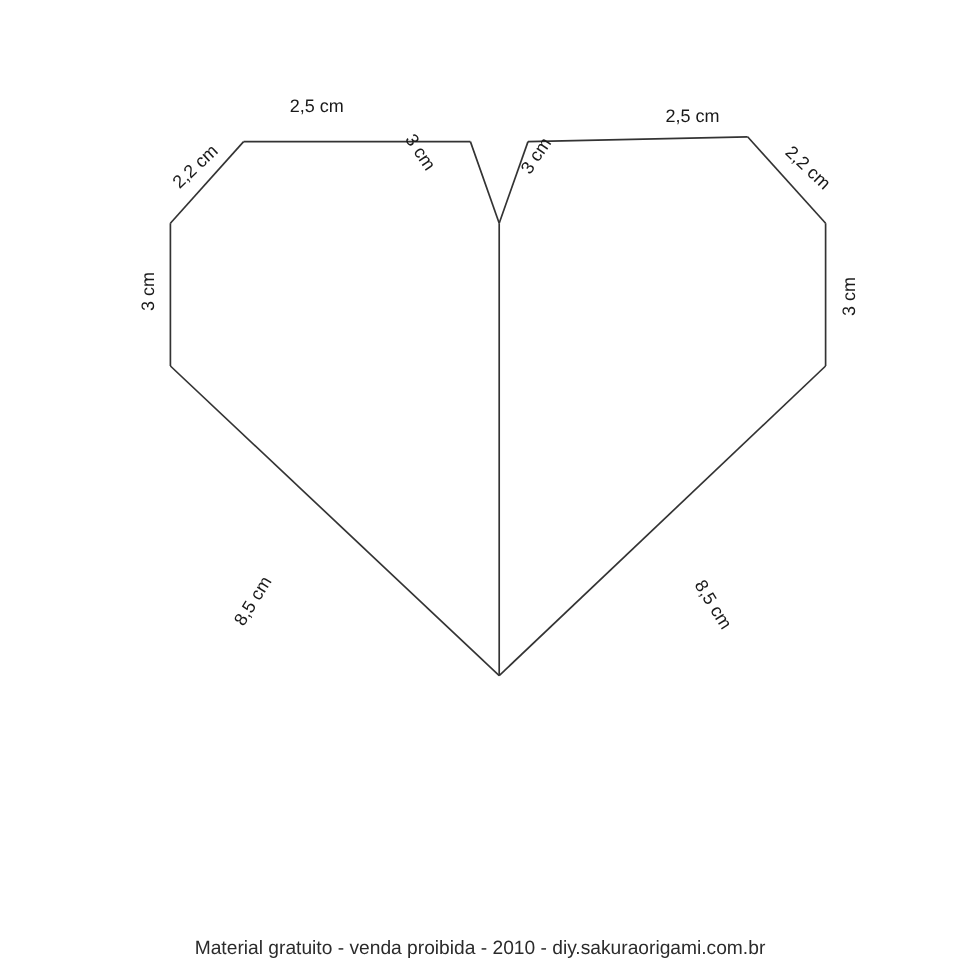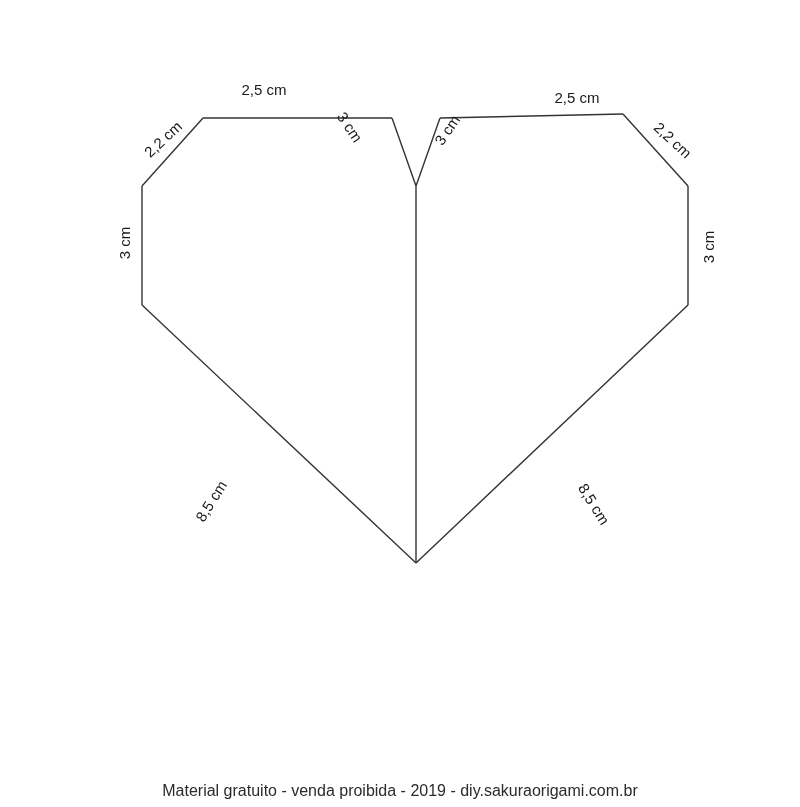--- a/index.html
+++ b/index.html
@@ -89,15 +89,15 @@
   <div class="label" style="left:163px; top:139px; transform: translate(-50%,-50%) rotate(-43deg);">2,2 cm</div>
   <div class="label" style="left:124px; top:243px; transform: translate(-50%,-50%) rotate(-90deg);">3 cm</div>
   <div class="label" style="left:350px; top:127px; transform: translate(-50%,-50%) rotate(56deg);">3 cm</div>
   <div class="label" style="left:447px; top:130px; transform: translate(-50%,-50%) rotate(-56deg);">3 cm</div>
   <div class="label" style="left:577px; top:97px;  transform: translate(-50%,-50%) rotate(0deg);">2,5 cm</div>
   <div class="label" style="left:673px; top:140px; transform: translate(-50%,-50%) rotate(43deg);">2,2 cm</div>
   <div class="label" style="left:708px; top:247px; transform: translate(-50%,-50%) rotate(-90deg);">3 cm</div>
   <div class="label" style="left:211px; top:501px; transform: translate(-50%,-50%) rotate(-58deg);">8,5 cm</div>
   <div class="label" style="left:594px; top:504px; transform: translate(-50%,-50%) rotate(58deg);">8,5 cm</div>
 
-  <div id="footer">Material gratuito - venda proibida - 2019 - diy.sakuraorigami.com.br</div>
+  <div id="footer">Material gratuito - venda proibida - 2010 - diy.sakuraorigami.com.br</div>
 
 </div>
 
 </body></html>

